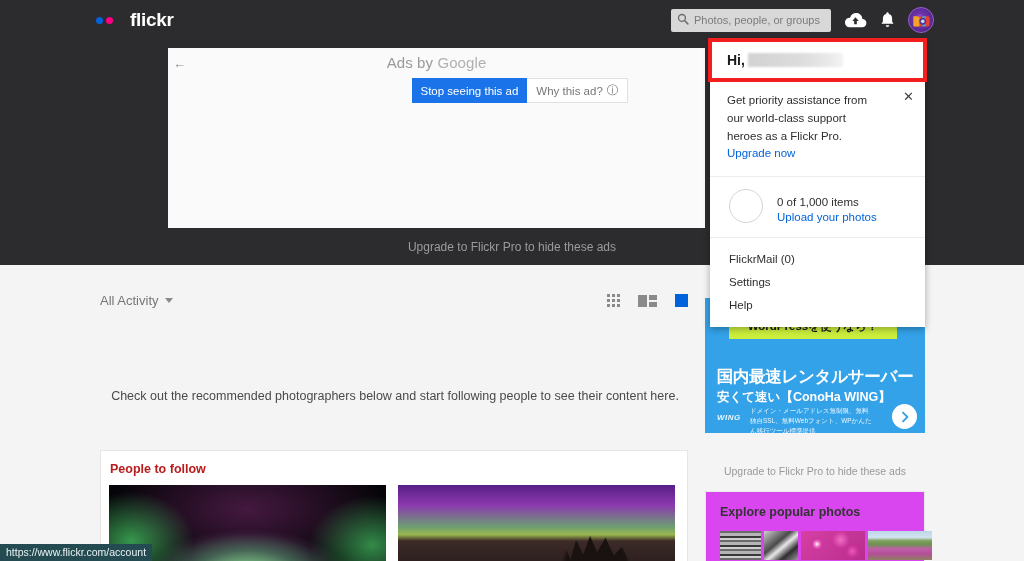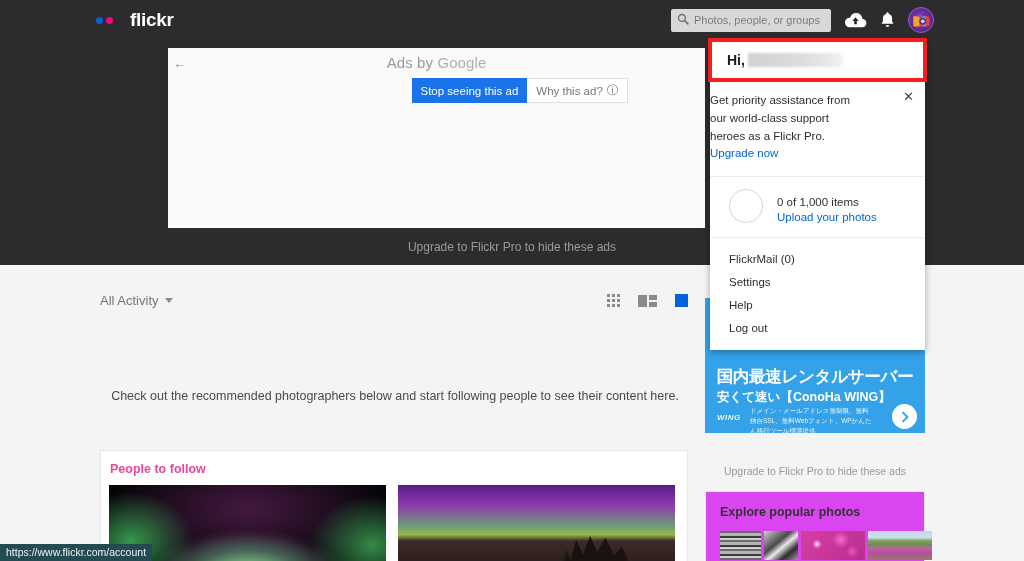--- a/index.html
+++ b/index.html
@@ -137,21 +137,21 @@
   }
 
   
   .ptf-card {
     position: absolute; top: 185px; left: 100px;
     width: 588px; height: 112px; background: #fff;
     border: 1px solid #e6e6e6; border-bottom: none;
   }
   .ptf-title {
     position: absolute; top: 11px; left: 9px;
-    color: #ec4899; font-size: 12.5px; font-weight: bold;
+    color: #b91c1c; font-size: 12.5px; font-weight: bold;
   }
   .ptf-photos {
     position: absolute; top: 34px; left: 8px;
     display: flex; gap: 12px;
   }
   .ptf-photo { width: 277px; height: 80px; }
   .aurora1 {
     background:
       radial-gradient(ellipse 120px 60px at 50% 115%, rgba(140,255,140,0.85) 0%, rgba(60,200,90,0.3) 45%, transparent 72%),
       radial-gradient(ellipse 160px 80px at 50% 120%, rgba(225,190,255,0.6) 0%, transparent 65%),
@@ -270,21 +270,21 @@
     background: linear-gradient(90deg, #d2d2d2 0%, #dcdcdc 55%, #e9e9e9 85%, #f4f4f4 100%);
     filter: blur(1.2px);
   }
   .dd-redbox {
     position: absolute; top: 38px; left: 708px;
     width: 219px; height: 44px;
     border: 4px solid #f51e1e; z-index: 60;
     pointer-events: none;
   }
   .dd-promo {
-    padding: 12px 14px 13px 0; position: relative;
+    padding: 12px 14px 13px 17px; position: relative;
     border-bottom: 1px solid #ececec;
   }
   .dd-promo-text {
     font-size: 11.5px; color: #2e2e2e; line-height: 1.55;
     width: 152px;
   }
   .dd-promo-link { color: #0063dc; cursor: pointer; }
   .dd-close {
     position: absolute; top: 10px; right: 11px;
     color: #444; font-size: 13px; cursor: pointer; line-height: 1;
@@ -475,19 +475,18 @@
     <div>
       <div class="dd-count">0 of 1,000 items</div>
       <div class="dd-uplink">Upload your photos</div>
     </div>
   </div>
 
   <div class="dd-menu">
     <div class="dd-item">FlickrMail (0)</div>
     <div class="dd-item">Settings</div>
     <div class="dd-item">Help</div>
-    <div class="dd-item">Log out</div>
   </div>
 </div>
 
 <div class="dd-redbox"></div>
 
 <div class="statusbar">https://www.flickr.com/account</div>
 
 </body></html>

